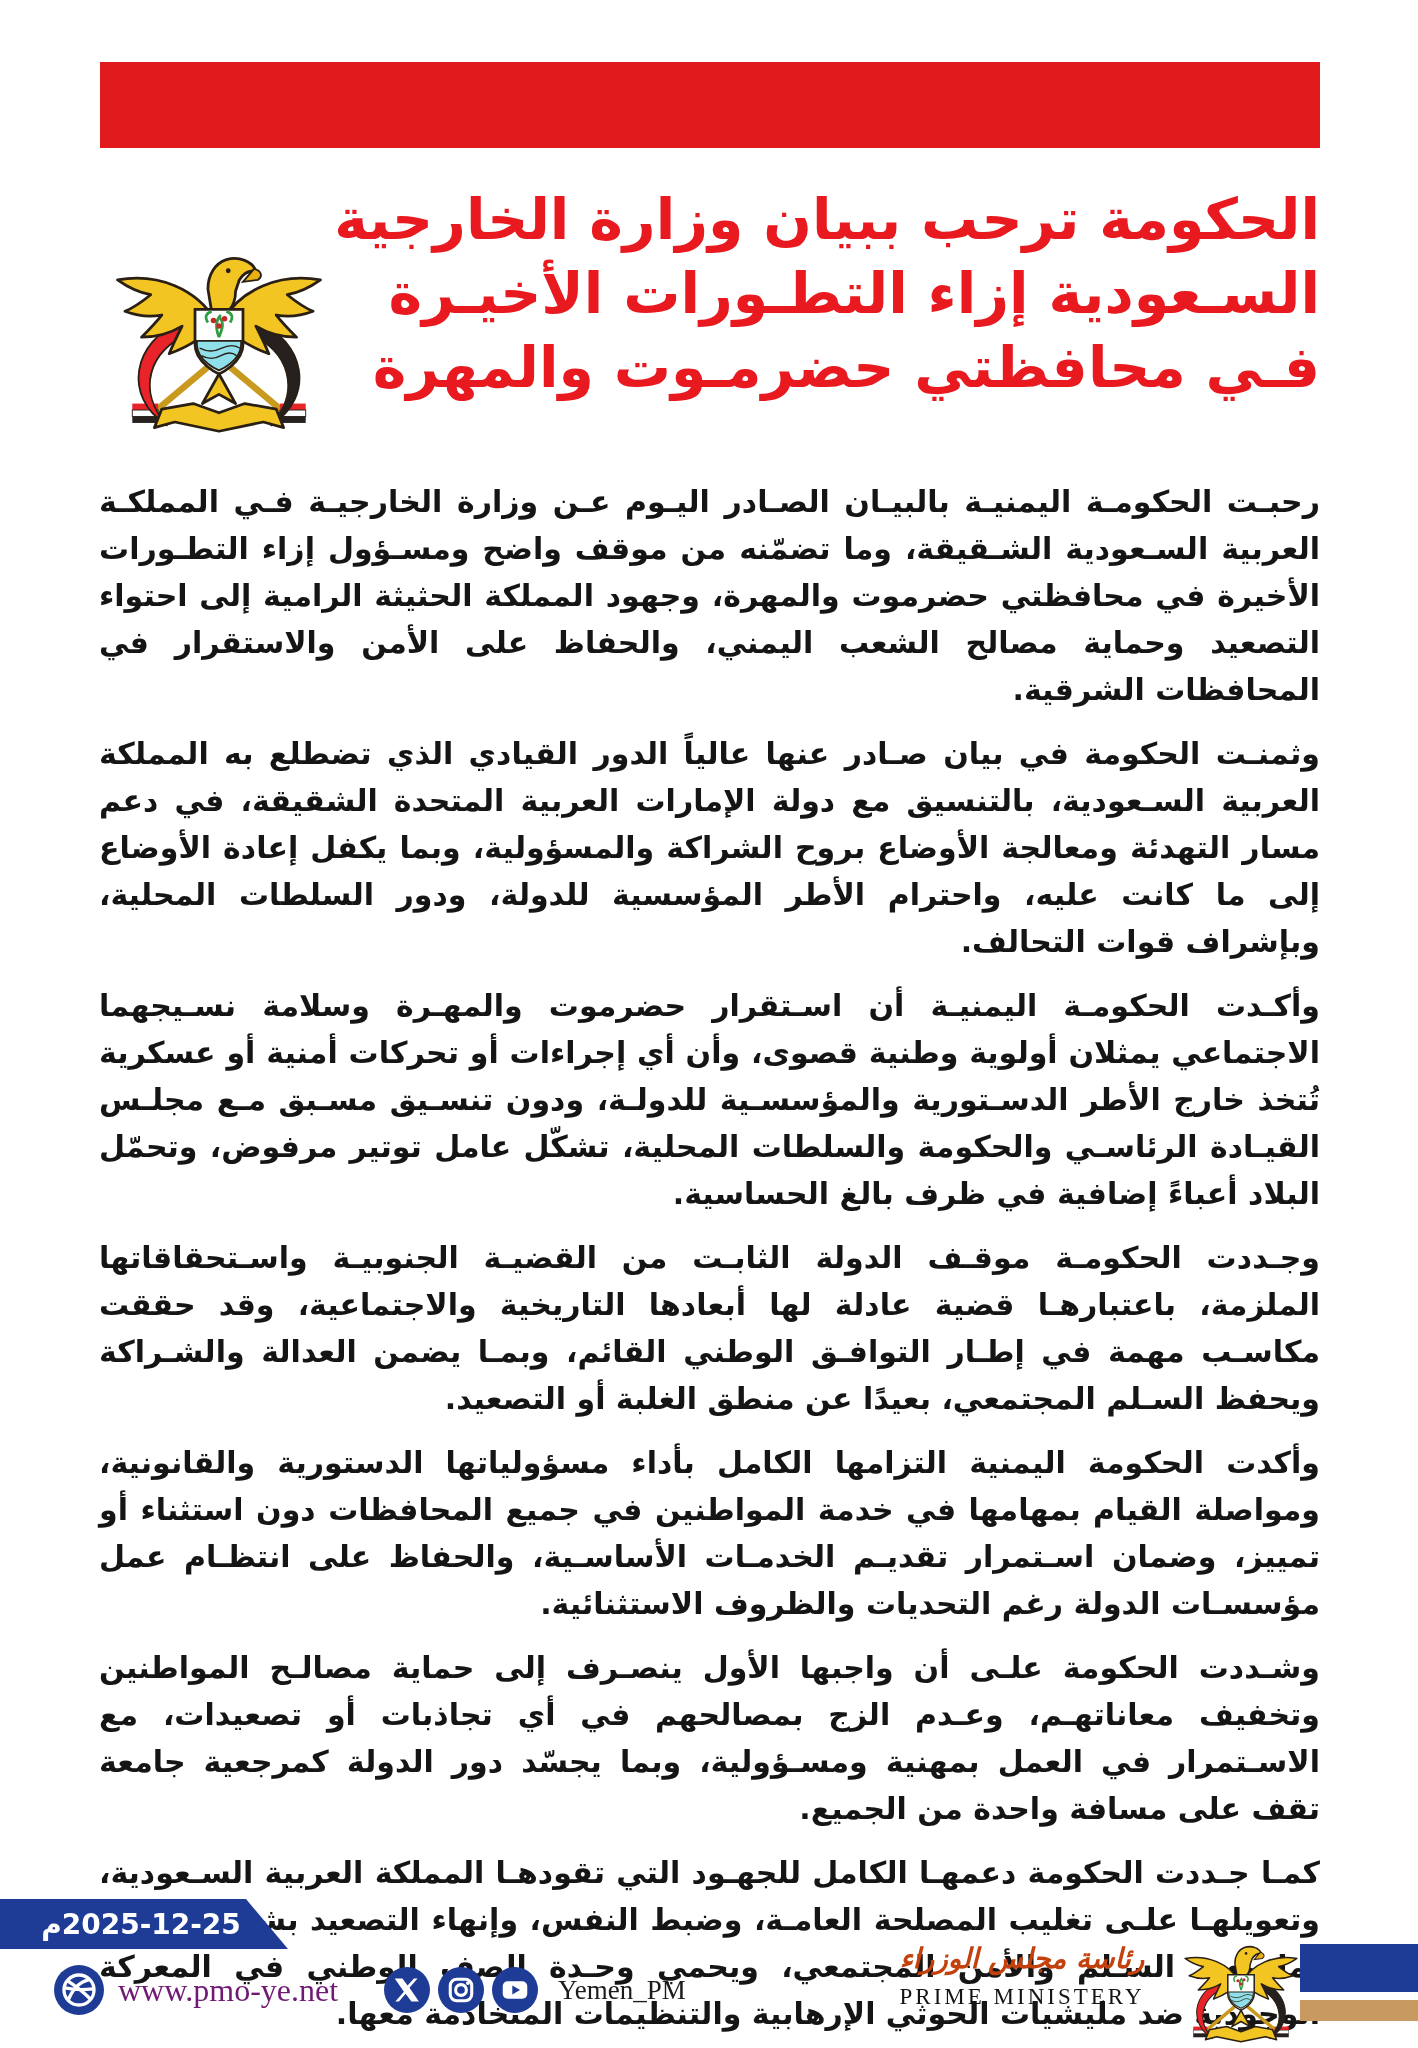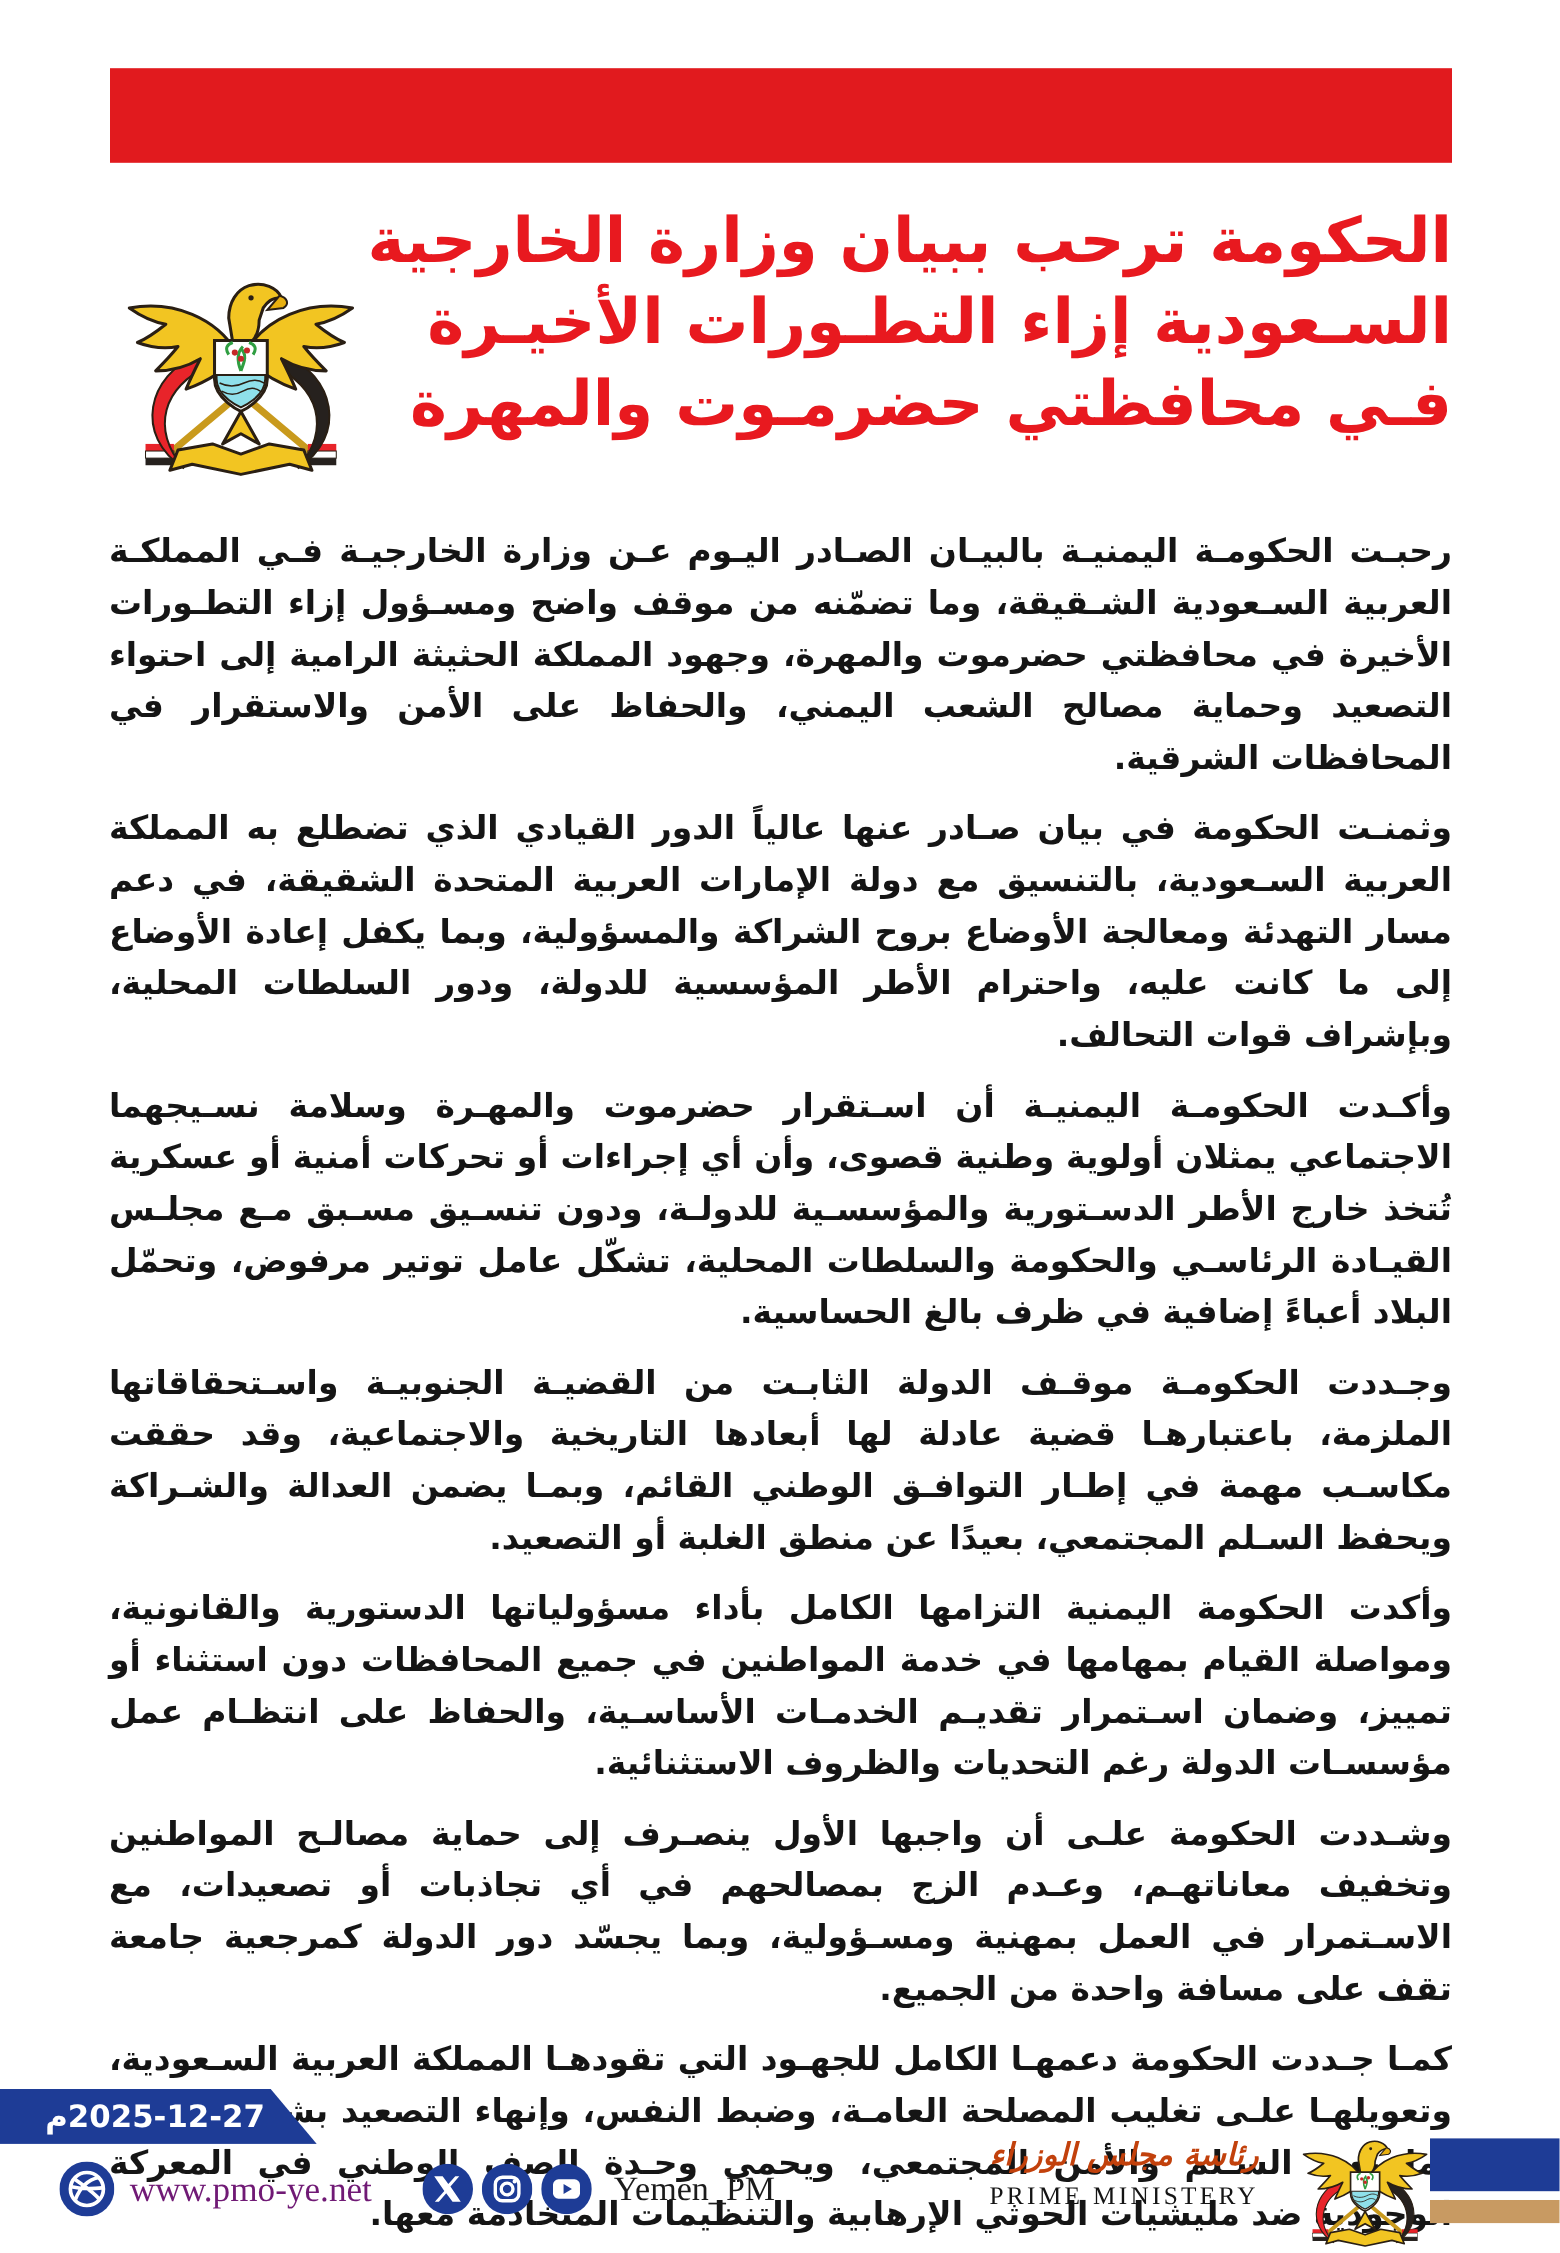--- a/index.html
+++ b/index.html
@@ -38,21 +38,21 @@
     display:flex;align-items:center;gap:14px;
   }
   .site-text{
     font-family:"Liberation Serif",serif;font-size:32px;color:#701a75;
   }
   .footer-social{
     position:absolute;left:384px;top:1966px;height:48px;
     display:flex;align-items:center;gap:8px;
   }
   .handle-text{
-    font-family:"Liberation Serif",serif;font-size:31px;color:#1b1b1b;
+    font-family:"Liberation Serif",serif;font-size:27px;color:#1b1b1b;
     margin-left:12px;
   }
   .icon-circle{display:block;}
   .ministry{
     position:absolute;left:862px;top:1936px;width:320px;text-align:center;
   }
   .ministry-ar{
     direction:rtl;font-weight:bold;font-style:italic;font-size:28px;
     color:#c2410c;line-height:46px;
   }
@@ -121,21 +121,21 @@
     <p>رحبـت الحكومـة اليمنيـة بالبيـان الصـادر اليـوم عـن وزارة الخارجيـة فـي المملكـة العربية السـعودية الشـقيقة، وما تضمّنه من موقف واضح ومسـؤول إزاء التطـورات الأخيرة في محافظتي حضرموت والمهرة، وجهود المملكة الحثيثة الرامية إلى احتواء التصعيد وحماية مصالح الشعب اليمني، والحفاظ على الأمن والاستقرار في المحافظات الشرقية.</p>
     <p>وثمنـت الحكومة في بيان صـادر عنها عالياً الدور القيادي الذي تضطلع به المملكة العربية السـعودية، بالتنسيق مع دولة الإمارات العربية المتحدة الشقيقة، في دعم مسار التهدئة ومعالجة الأوضاع بروح الشراكة والمسؤولية، وبما يكفل إعادة الأوضاع إلى ما كانت عليه، واحترام الأطر المؤسسية للدولة، ودور السلطات المحلية، وبإشراف قوات التحالف.</p>
     <p>وأكـدت الحكومـة اليمنيـة أن اسـتقرار حضرموت والمهـرة وسلامة نسـيجهما الاجتماعي يمثلان أولوية وطنية قصوى، وأن أي إجراءات أو تحركات أمنية أو عسكرية تُتخذ خارج الأطر الدسـتورية والمؤسسـية للدولـة، ودون تنسـيق مسـبق مـع مجلـس القيـادة الرئاسـي والحكومة والسلطات المحلية، تشكّل عامل توتير مرفوض، وتحمّل البلاد أعباءً إضافية في ظرف بالغ الحساسية.</p>
     <p>وجـددت الحكومـة موقـف الدولة الثابـت من القضيـة الجنوبيـة واسـتحقاقاتها الملزمة، باعتبارهـا قضية عادلة لها أبعادها التاريخية والاجتماعية، وقد حققت مكاسـب مهمة في إطـار التوافـق الوطني القائم، وبمـا يضمن العدالة والشـراكة ويحفظ السـلم المجتمعي، بعيدًا عن منطق الغلبة أو التصعيد.</p>
     <p>وأكدت الحكومة اليمنية التزامها الكامل بأداء مسؤولياتها الدستورية والقانونية، ومواصلة القيام بمهامها في خدمة المواطنين في جميع المحافظات دون استثناء أو تمييز، وضمان اسـتمرار تقديـم الخدمـات الأساسـية، والحفاظ على انتظـام عمل مؤسسـات الدولة رغم التحديات والظروف الاستثنائية.</p>
     <p>وشـددت الحكومة علـى أن واجبها الأول ينصـرف إلى حماية مصالـح المواطنين وتخفيف معاناتهـم، وعـدم الزج بمصالحهم في أي تجاذبات أو تصعيدات، مع الاسـتمرار في العمل بمهنية ومسـؤولية، وبما يجسّد دور الدولة كمرجعية جامعة تقف على مسافة واحدة من الجميع.</p>
     <p>كمـا جـددت الحكومة دعمهـا الكامل للجهـود التي تقودهـا المملكة العربية السـعودية، وتعويلهـا علـى تغليب المصلحة العامـة، وضبط النفس، وإنهاء التصعيد بشـكل عاجل، بما يعيد السـلم والأمن المجتمعي، ويحمي وحـدة الصف الوطني في المعركة الوجودية ضد مليشيات الحوثي الإرهابية والتنظيمات المتخادمة معها.</p>
   </div>
 
   <div class="date-ribbon">
-    <span>2025-12-27م</span>
+    <span>2025-12-25م</span>
   </div>
 
   <div class="footer-left">
     <svg class="icon-circle" width="50" height="50" viewBox="0 0 24 24">
       <circle cx="12" cy="12" r="12" fill="#1e3c96"></circle>
       <circle cx="12" cy="12" r="7.2" fill="none" stroke="#ffffff" stroke-width="1.6"></circle>
       <path d="M6.5 7.5 c4,3 8,5.5 11,9 M7 16.5 c2,-5 5.5,-8.5 10,-9.5 M5.2 11 c4.5,1 9.5,1 13.5,0.5" fill="none" stroke="#ffffff" stroke-width="1.6"></path>
     </svg>
     <span class="site-text">www.pmo-ye.net</span>
   </div>

